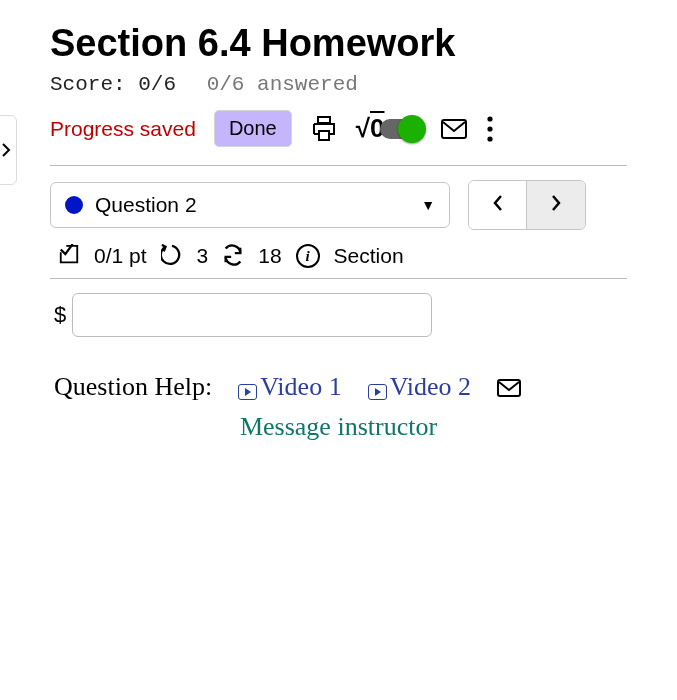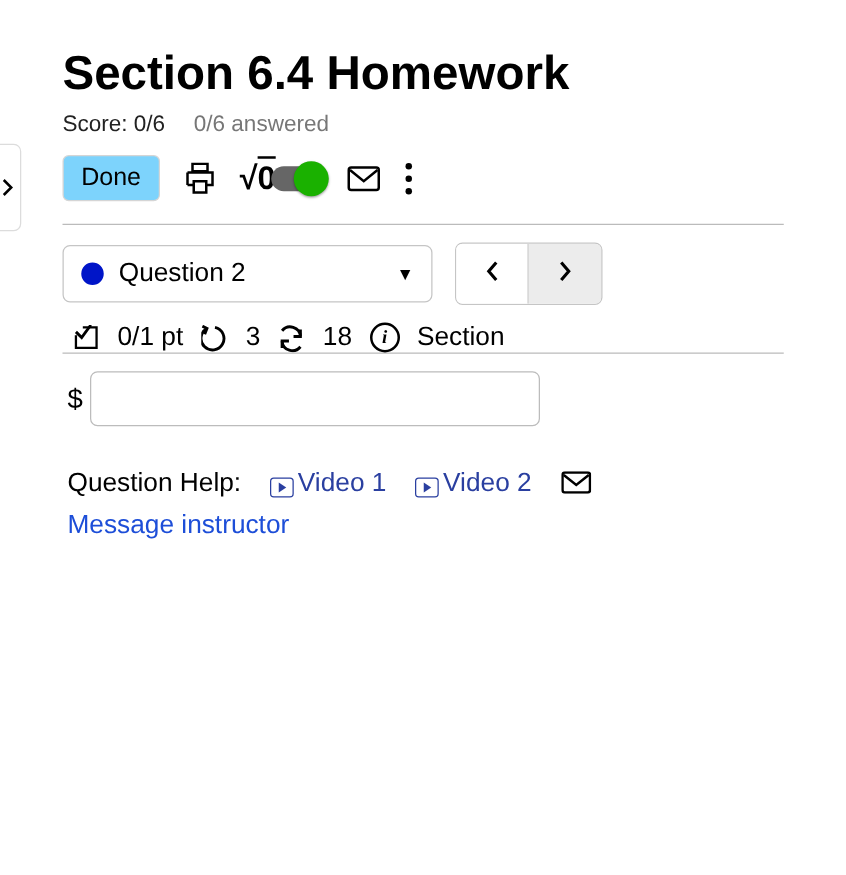--- a/index.html
+++ b/index.html
@@ -28,37 +28,38 @@
     background: #fff;
   }
   .side-tab svg { width: 10px; height: 14px; }
   .main {
     padding: 22px 50px 0 50px;
   }
   h1 {
     font-family: "Trebuchet MS", Arial, sans-serif;
     font-weight: 700;
     font-size: 38px;
-    margin: 16px 0 8px 0;
+    margin: 0 0 8px 0;
   }
   .score-row {
-    font-size: 18px;
+    font-size: 21px;
     color: #222;
     margin-bottom: 14px;
+    font-family: Liberation Mono, monospace;
   }
   .score-row .answered { color: #777; margin-left: 18px; }
   .toolbar {
     display: flex;
     align-items: center;
     gap: 18px;
     margin-bottom: 18px;
   }
   .progress { color: #c00000; font-size: 21px; }
   .done-btn {
-    background: #7dd3fc;
+    background: #c4b5fd;
     border: 1px solid #d5d5d5;
     border-radius: 5px;
     padding: 6px 14px;
     font-size: 20px;
     font-family: inherit;
   }
   .icon-btn {
     display: inline-flex;
     align-items: center;
     justify-content: center;
@@ -96,21 +97,21 @@
   .qnav {
     display: flex;
     align-items: center;
     gap: 18px;
     margin-bottom: 14px;
   }
   .qselect {
     border: 1px solid #c5c5c5;
     border-radius: 6px;
     padding: 10px 14px;
-    width: 296px;
+    width: 400px;
     display: flex;
     align-items: center;
     justify-content: space-between;
     font-size: 21px;
   }
   .qselect .left { display: flex; align-items: center; gap: 12px; }
   .status-dot {
     width: 18px;
     height: 18px;
     border-radius: 50%;
@@ -129,23 +130,24 @@
     height: 48px;
     border: none;
     font-size: 22px;
     font-family: inherit;
     cursor: pointer;
   }
   .navbtns .prev { background: #fff; border-right: 1px solid #c5c5c5; }
   .navbtns .next { background: #ececec; }
   .meta-row {
     display: flex;
-    align-items: flex-end;
+    align-items: flex-start;
     gap: 14px;
     font-size: 21px;
+    margin-bottom: 10px;
     padding-left: 8px;
   }
   .meta-row svg { width: 22px; height: 22px; stroke: #000; }
   .meta-row .info-circle {
     width: 24px; height: 24px;
     border: 2px solid #000;
     border-radius: 50%;
     display: inline-flex;
     align-items: center;
     justify-content: center;
@@ -169,23 +171,24 @@
   .answer-row input {
     width: 360px;
     height: 44px;
     border: 1px solid #bcbcbc;
     border-radius: 6px;
     font-size: 20px;
     padding: 4px 8px;
     font-family: inherit;
   }
   .help-row {
-    font-size: 21px;
+    font-size: 26px;
     margin: 0 4px;
     line-height: 1.55;
+    font-family: Liberation Serif, serif;
   }
   .help-row .link { color: #2a3fa0; }
   .play-box {
     display: inline-flex;
     width: 19px; height: 16px;
     border: 1.8px solid #2a3fa0;
     border-radius: 3px;
     align-items: center;
     justify-content: center;
     vertical-align: -1px;
@@ -196,40 +199,41 @@
     border-left: 6px solid #2a3fa0;
     border-top: 4px solid transparent;
     border-bottom: 4px solid transparent;
     margin-left: 1px;
   }
   .mail-link {
     display: inline-flex;
     vertical-align: -2px;
   }
   .mail-link svg { stroke: #000; }
-  .msg-instr { color: #1d4ed8; display: block; }
+  .msg-instr { color: #0f766e; display: block; text-align: center; }
 </style>
 </head>
 <body>
 
 <div class="side-tab">
   <svg viewBox="0 0 10 14">
       <path d="M2 1 L8 7 L2 13" fill="none" stroke="#000" stroke-width="2"></path>
     </svg>
 </div>
 
 <div class="main">
   <h1>Section 6.4 Homework</h1>
 
   <div class="score-row">
     <span>Score: 0/6</span>
     <span class="answered">0/6 answered</span>
   </div>
 
   <div class="toolbar">
+    <span class="progress">Progress saved</span>
     <button class="done-btn">Done</button>
     <span class="icon-btn">
       <svg width="28" height="26" viewBox="0 0 28 26">
         <rect x="8" y="1" width="12" height="6" fill="none" stroke="#000" stroke-width="2"></rect>
         <path d="M4 8 h20 v10 h-5 M4 18 h5 M4 8 v10" fill="none" stroke="#000" stroke-width="2"></path>
         <rect x="9" y="15" width="10" height="9" fill="none" stroke="#000" stroke-width="2"></rect>
       </svg>
     </span>
     <span class="equation-toggle">
       <span class="sqrt-icon">√<span style="text-decoration:overline;">0</span></span>

